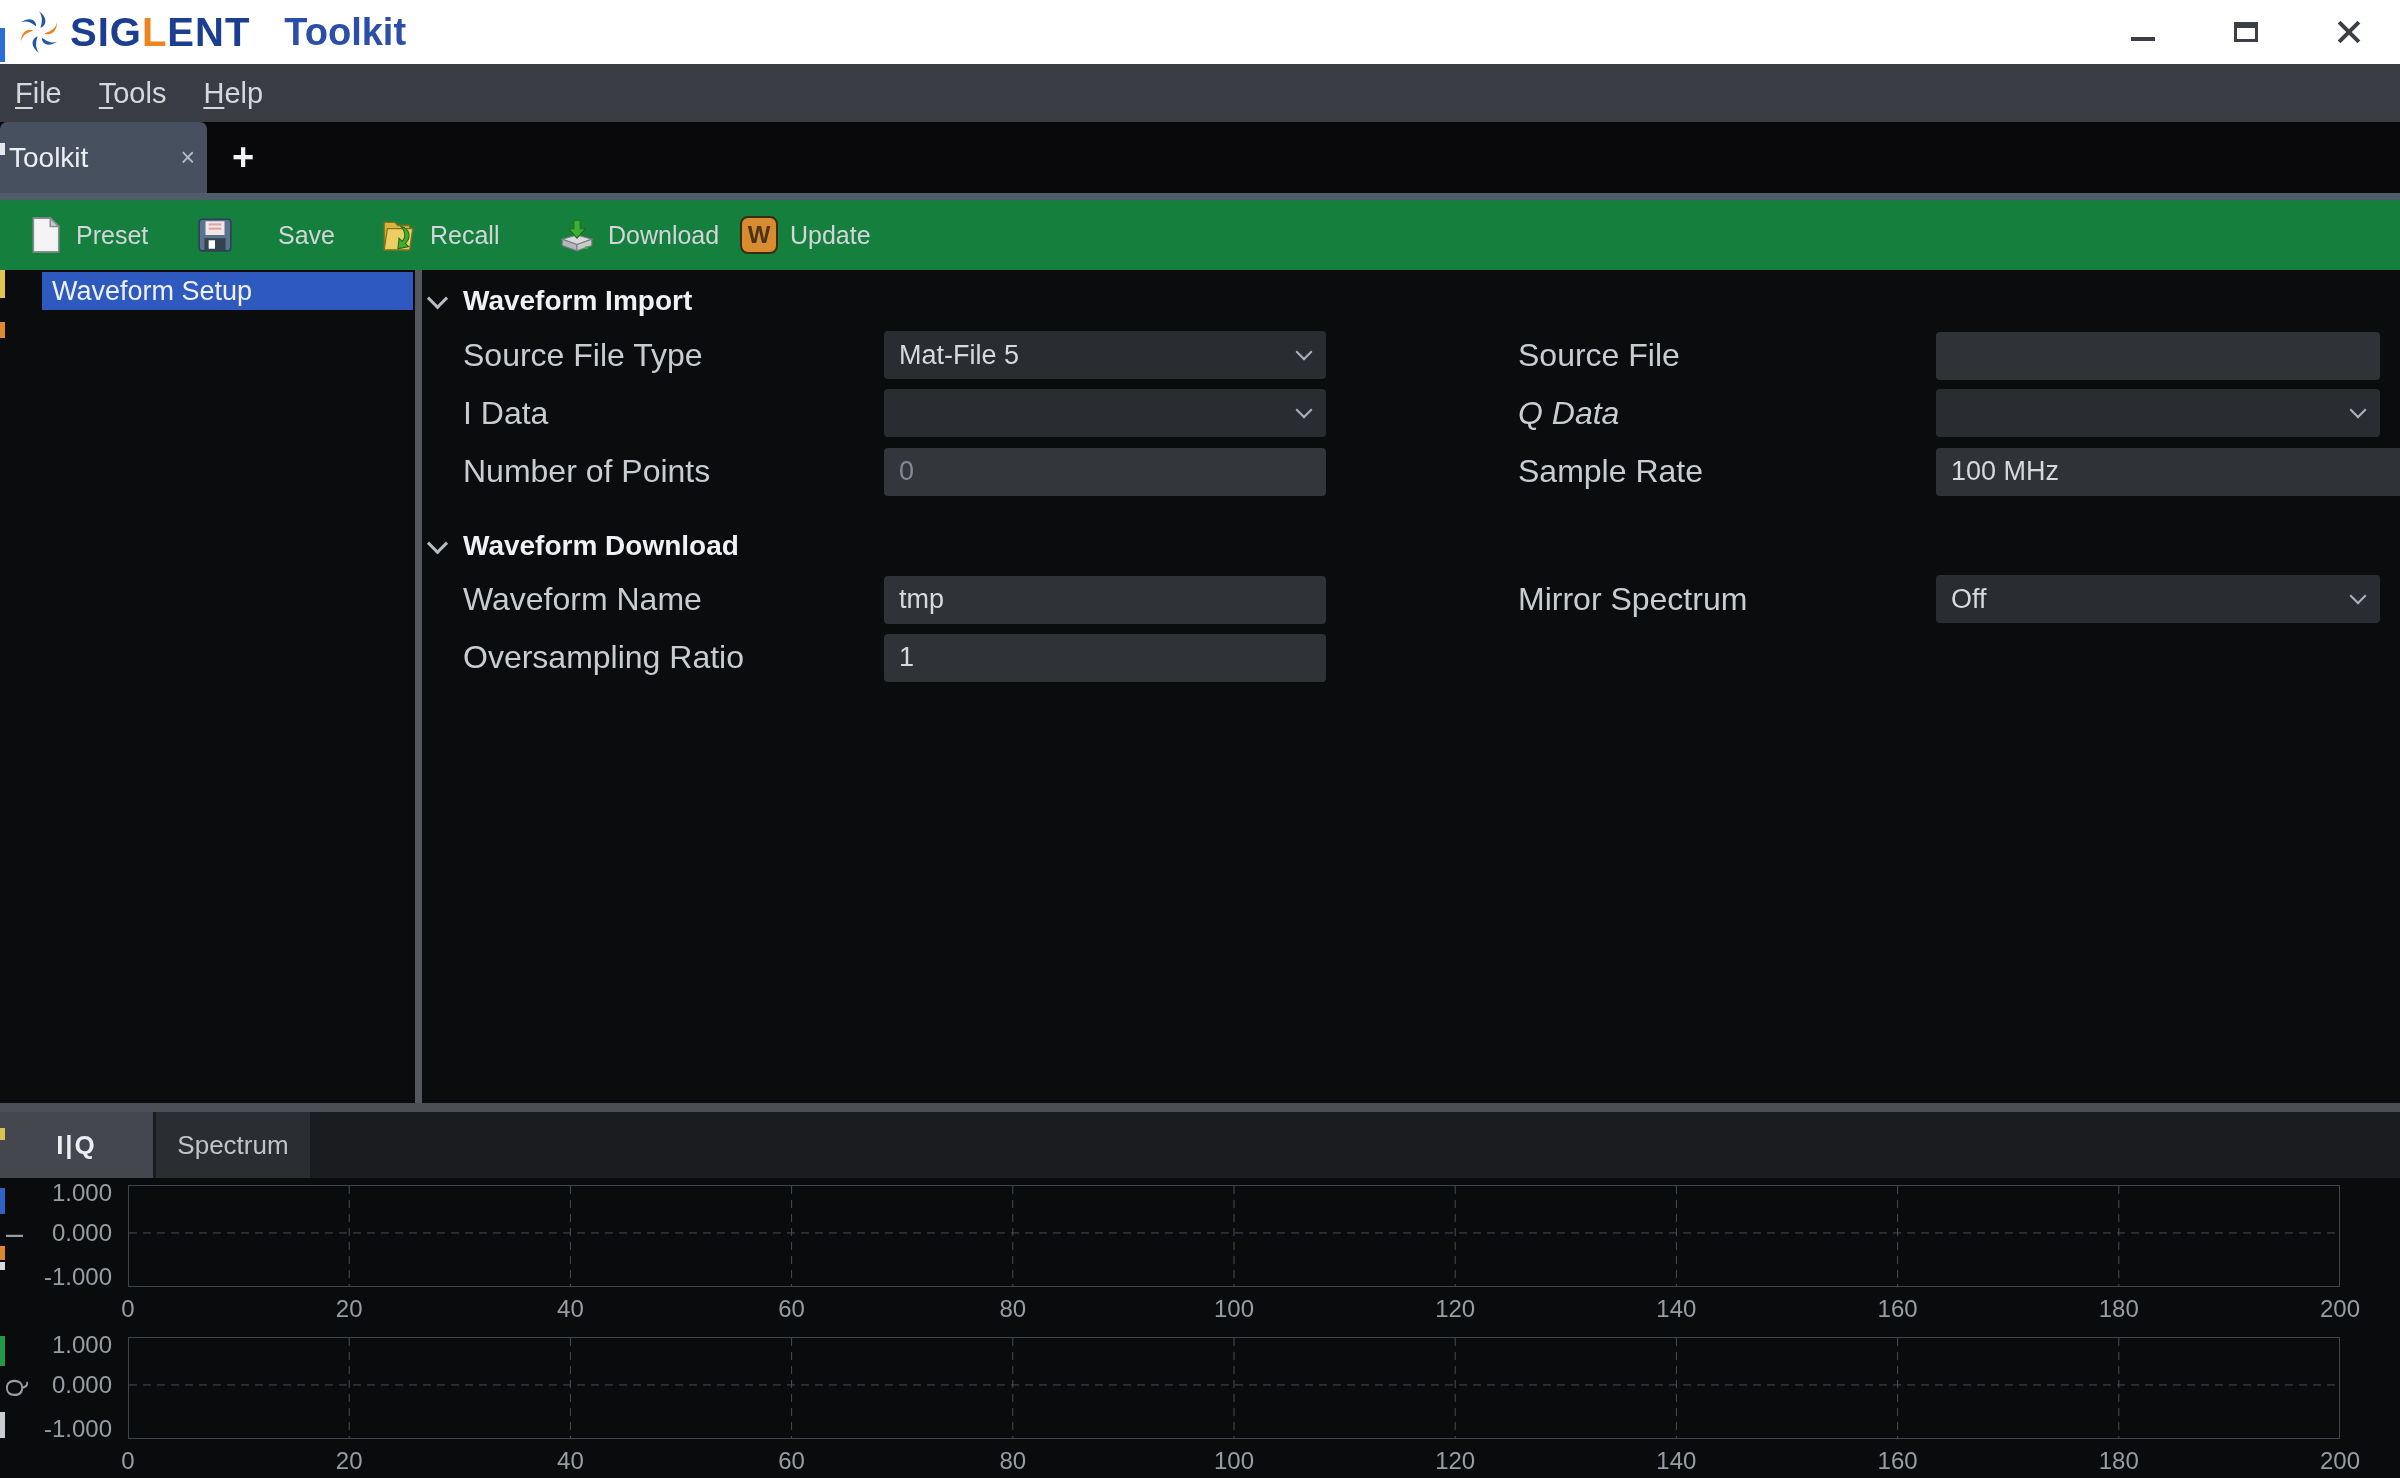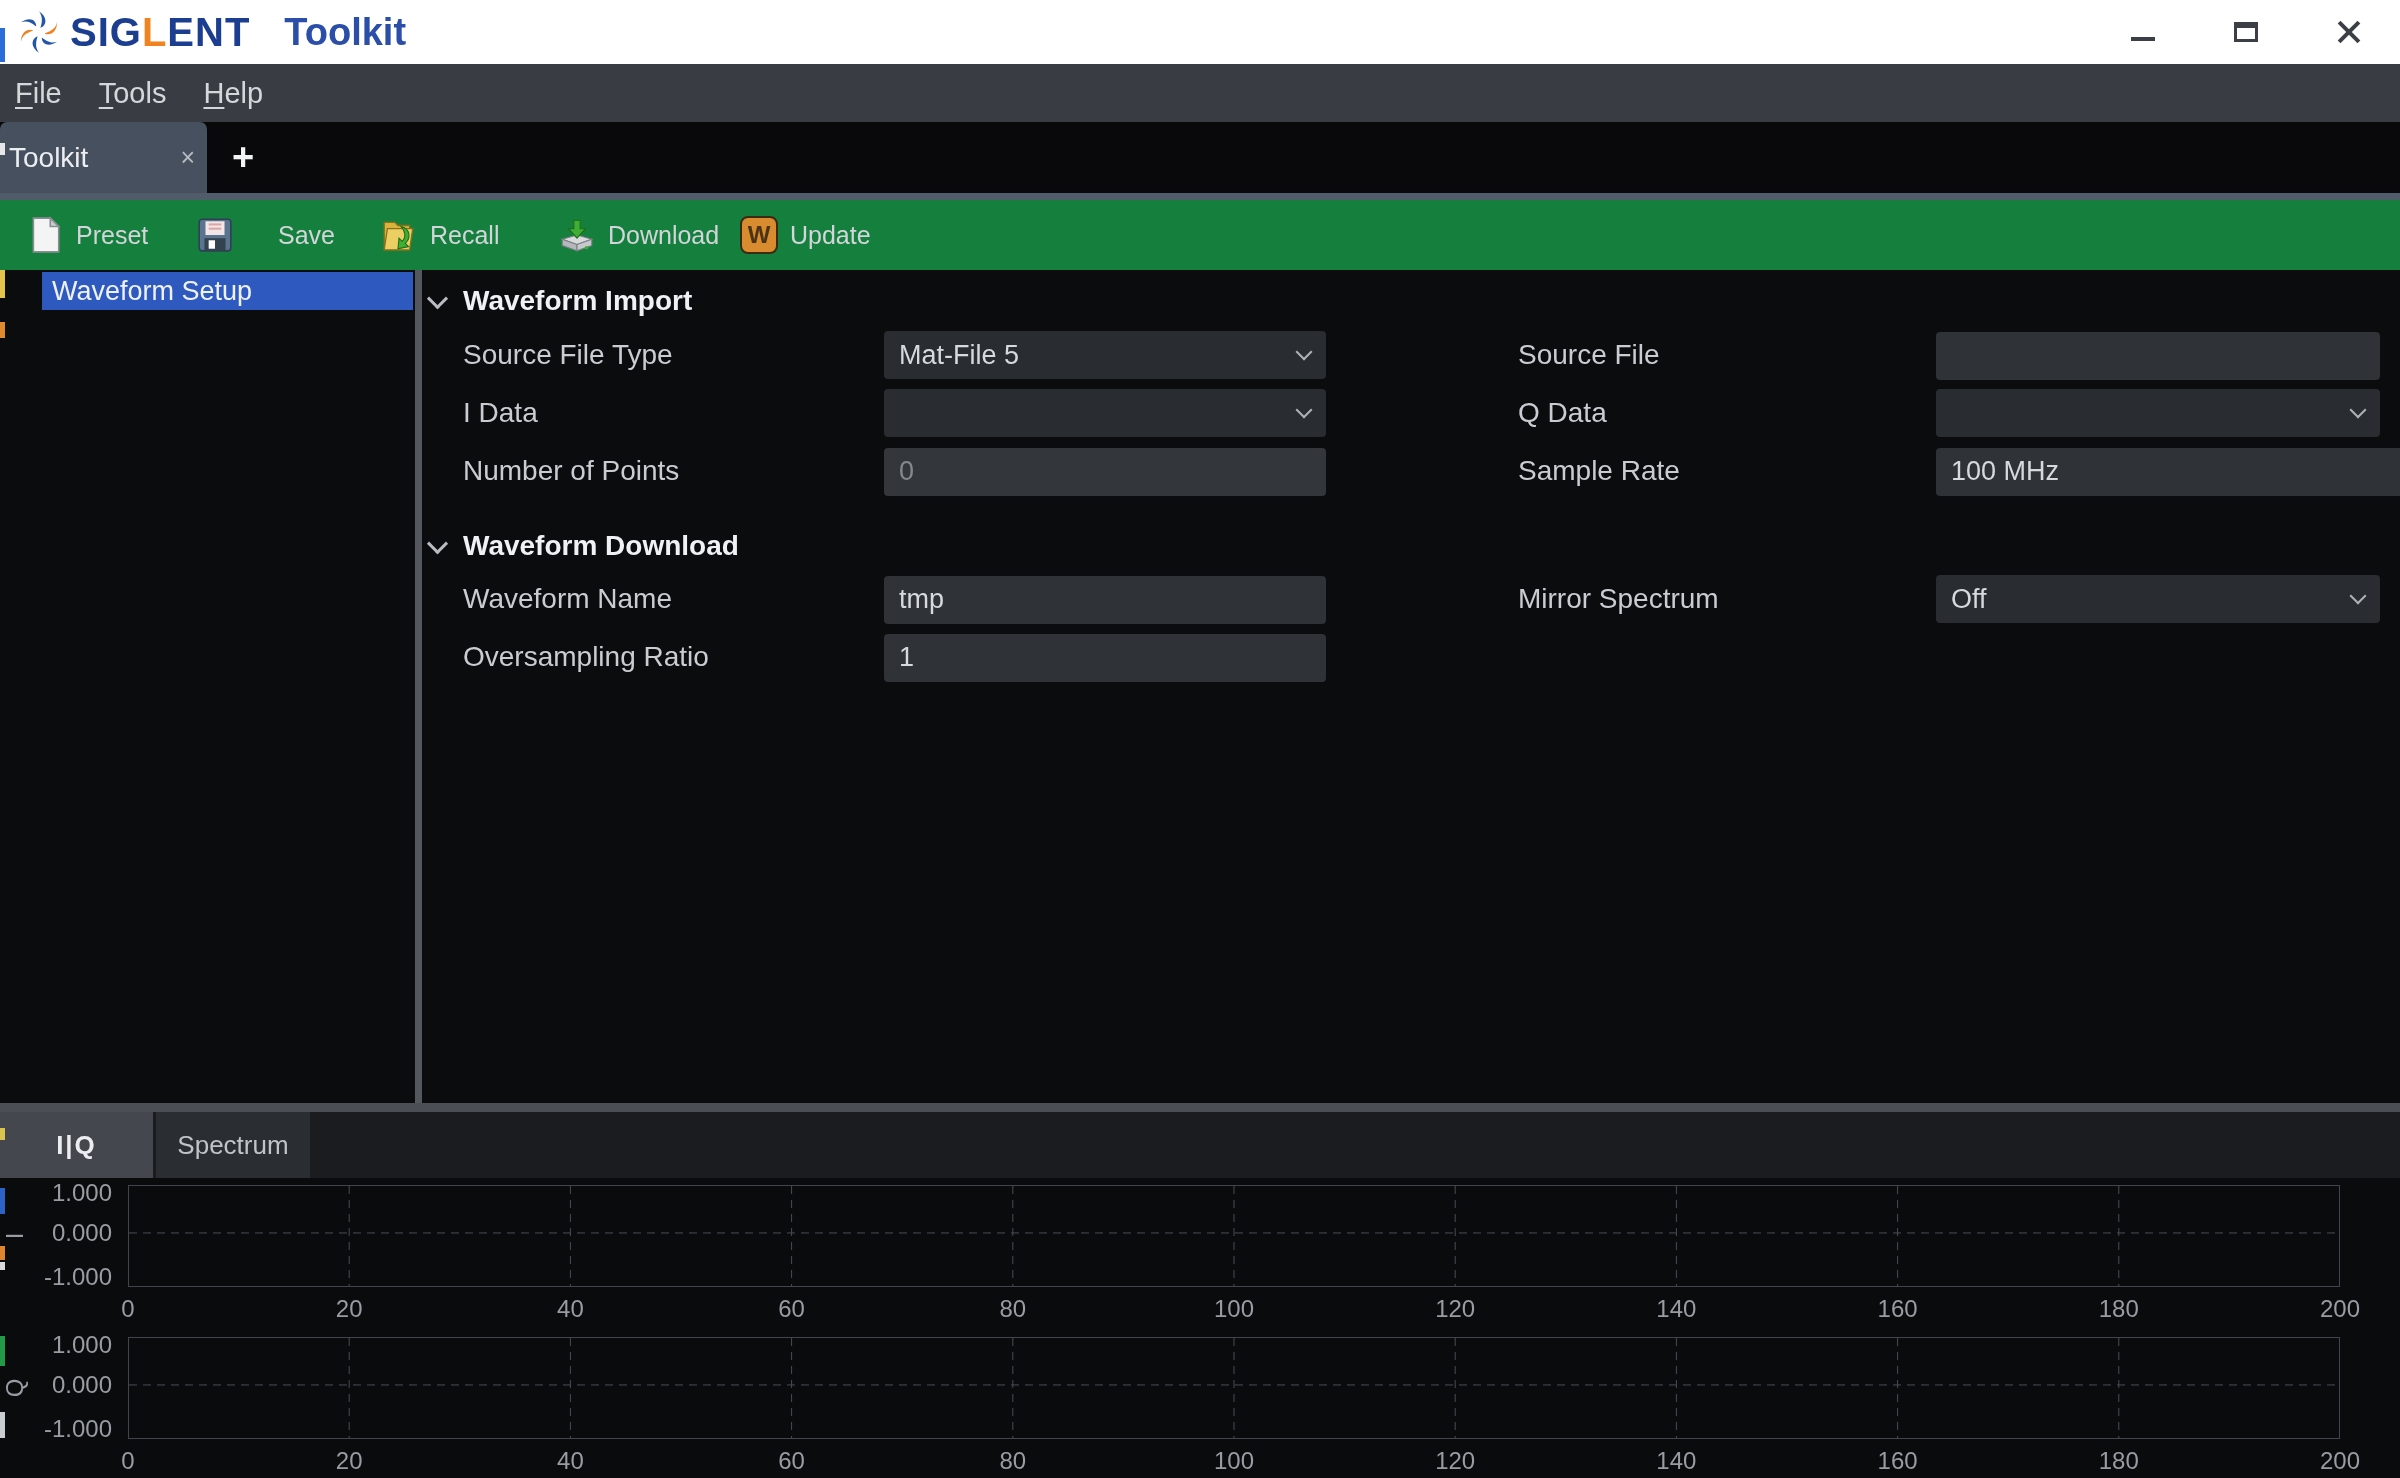--- a/index.html
+++ b/index.html
@@ -43,21 +43,21 @@
   .tb-icon { width:38px; height:38px; flex:0 0 auto; }
   .icon-update { width:38px; height:38px; background:#d88b2f; border-radius:8px; border:2px solid #3a2a12; display:flex; align-items:center; justify-content:center; font-size:24px; font-weight:bold; color:#4a3415; }
   
   .sidebar { position:absolute; left:0; top:270px; width:415px; height:725px; background:#0b0c0d; }
   .side-item { position:absolute; left:42px; top:2px; width:371px; height:38px; background:#2e59bf; color:#eef1f6; font-size:27px; line-height:38px; padding-left:10px; white-space:nowrap; }
   .splitter { position:absolute; left:415px; top:270px; width:7px; height:833px; background:#54575d; cursor:col-resize; }
   .content { position:absolute; left:422px; top:270px; width:1978px; height:833px; background:#0b0c0d; }
   .sec-header { position:absolute; height:36px; display:flex; align-items:center; gap:18px; cursor:default; }
   .sec-title { font-size:28px; font-weight:bold; color:#eff1f4; }
   .chev { width:15px; height:15px; border-right:3px solid #b9bdc3; border-bottom:3px solid #b9bdc3; transform:rotate(45deg) translate(-2px,-2px); }
-  .fld-label { position:absolute; height:48px; line-height:48px; font-size:28px; color:#c9ccd1; white-space:nowrap; }
+  .fld-label { position:absolute; height:48px; line-height:48px; font-size:32px; color:#c9ccd1; white-space:nowrap; }
   .fld { position:absolute; height:48px; border-radius:4px; font-size:27px; line-height:48px; color:#d6d9dd; }
   .fld.select { background:#292c31; padding-left:15px; cursor:default; }
   .fld.select .dd-chev { position:absolute; right:16px; top:15px; width:12px; height:12px; border-right:2px solid #aeb2b8; border-bottom:2px solid #aeb2b8; transform:rotate(45deg); }
   .fld input { width:100%; height:100%; background:#2f3237; border:none; outline:none; border-radius:4px; color:#d6d9dd; font-size:27px; font-family:inherit; padding-left:15px; }
   .fld input.dim { background:#33363b; color:#85898f; }
   
   .bottom-divider { position:absolute; left:0; top:1103px; width:2400px; height:9px; background:#4b4f55; cursor:row-resize; }
   .bottom-tabs { position:absolute; left:0; top:1112px; width:2400px; height:66px; background:#1a1c1f; }
   .btab { position:absolute; top:0; height:66px; display:flex; align-items:center; justify-content:center; font-size:26px; cursor:default; }
   .btab.active { left:0; width:153px; background:#44474d; color:#ebedf0; font-weight:bold; letter-spacing:2px; }
@@ -183,21 +183,21 @@
     <div class="fld-label" style="left:1096px; top:61px;">Source File</div>
     <div class="fld" style="left:1514px; top:61px; width:444px;">
       <input type="text" value="" style="">
     </div>
 
     <div class="fld-label" style="left:41px; top:119px;">I Data</div>
     <div class="fld select" style="left:462px; top:119px; width:442px;">
       <span></span>
       <div class="dd-chev"></div>
     </div>
-    <div class="fld-label" style="left:1096px; top:119px;">Q Data</div>
+    <div class="fld-label" style="left:1096px; top:119px;font-style:italic;">Q Data</div>
     <div class="fld select" style="left:1514px; top:119px; width:444px;">
       <span></span>
       <div class="dd-chev"></div>
     </div>
 
     <div class="fld-label" style="left:41px; top:177px;">Number of Points</div>
     <div class="fld" style="left:462px; top:177px; width:442px;">
       <input type="text" class="dim" value="0" style="">
     </div>
     <div class="fld-label" style="left:1096px; top:177px;">Sample Rate</div>

